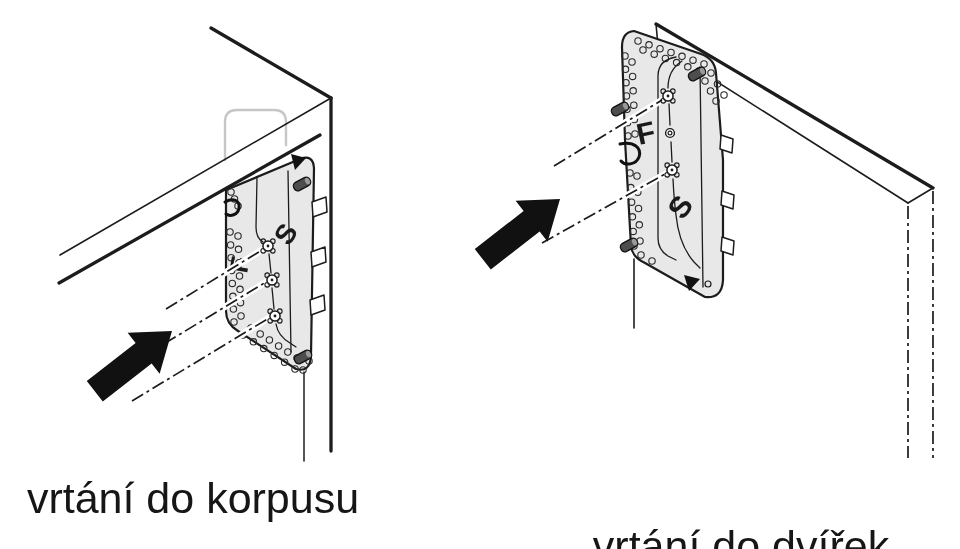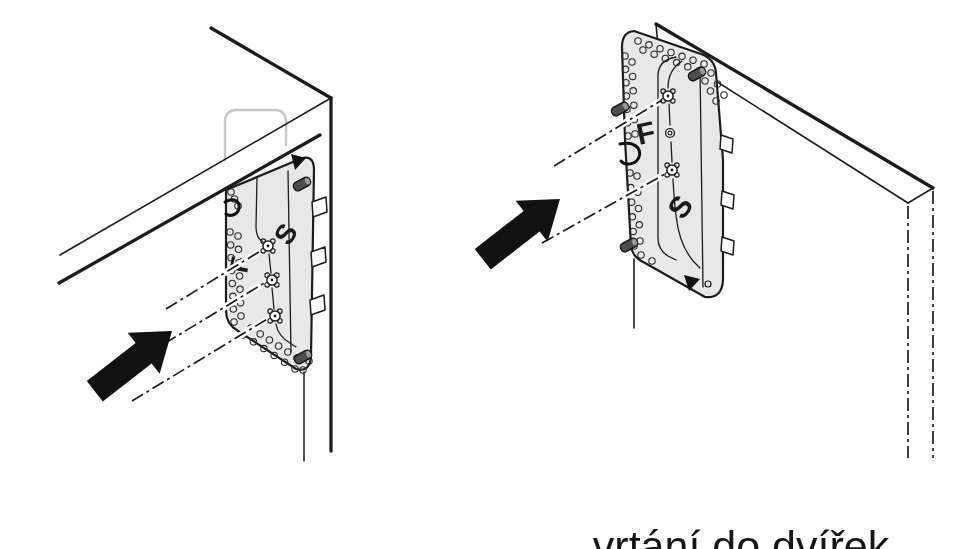--- a/index.html
+++ b/index.html
@@ -232,14 +232,15 @@
       <use href="#rivet" transform="translate(670,133)"></use>
       <use href="#sight" transform="translate(672,170)"></use>
     </g>
 
     <g>
       <use href="#bigarrow" transform="translate(560,199) rotate(-38)" fill="#111111"></use>
     </g>
   </g>
 </svg>
 
+<div class="caption caption-left">vrtání do korpusu</div>
 <div class="caption caption-right">vrtání do dvířek</div>
 </div>
 
 </body></html>

